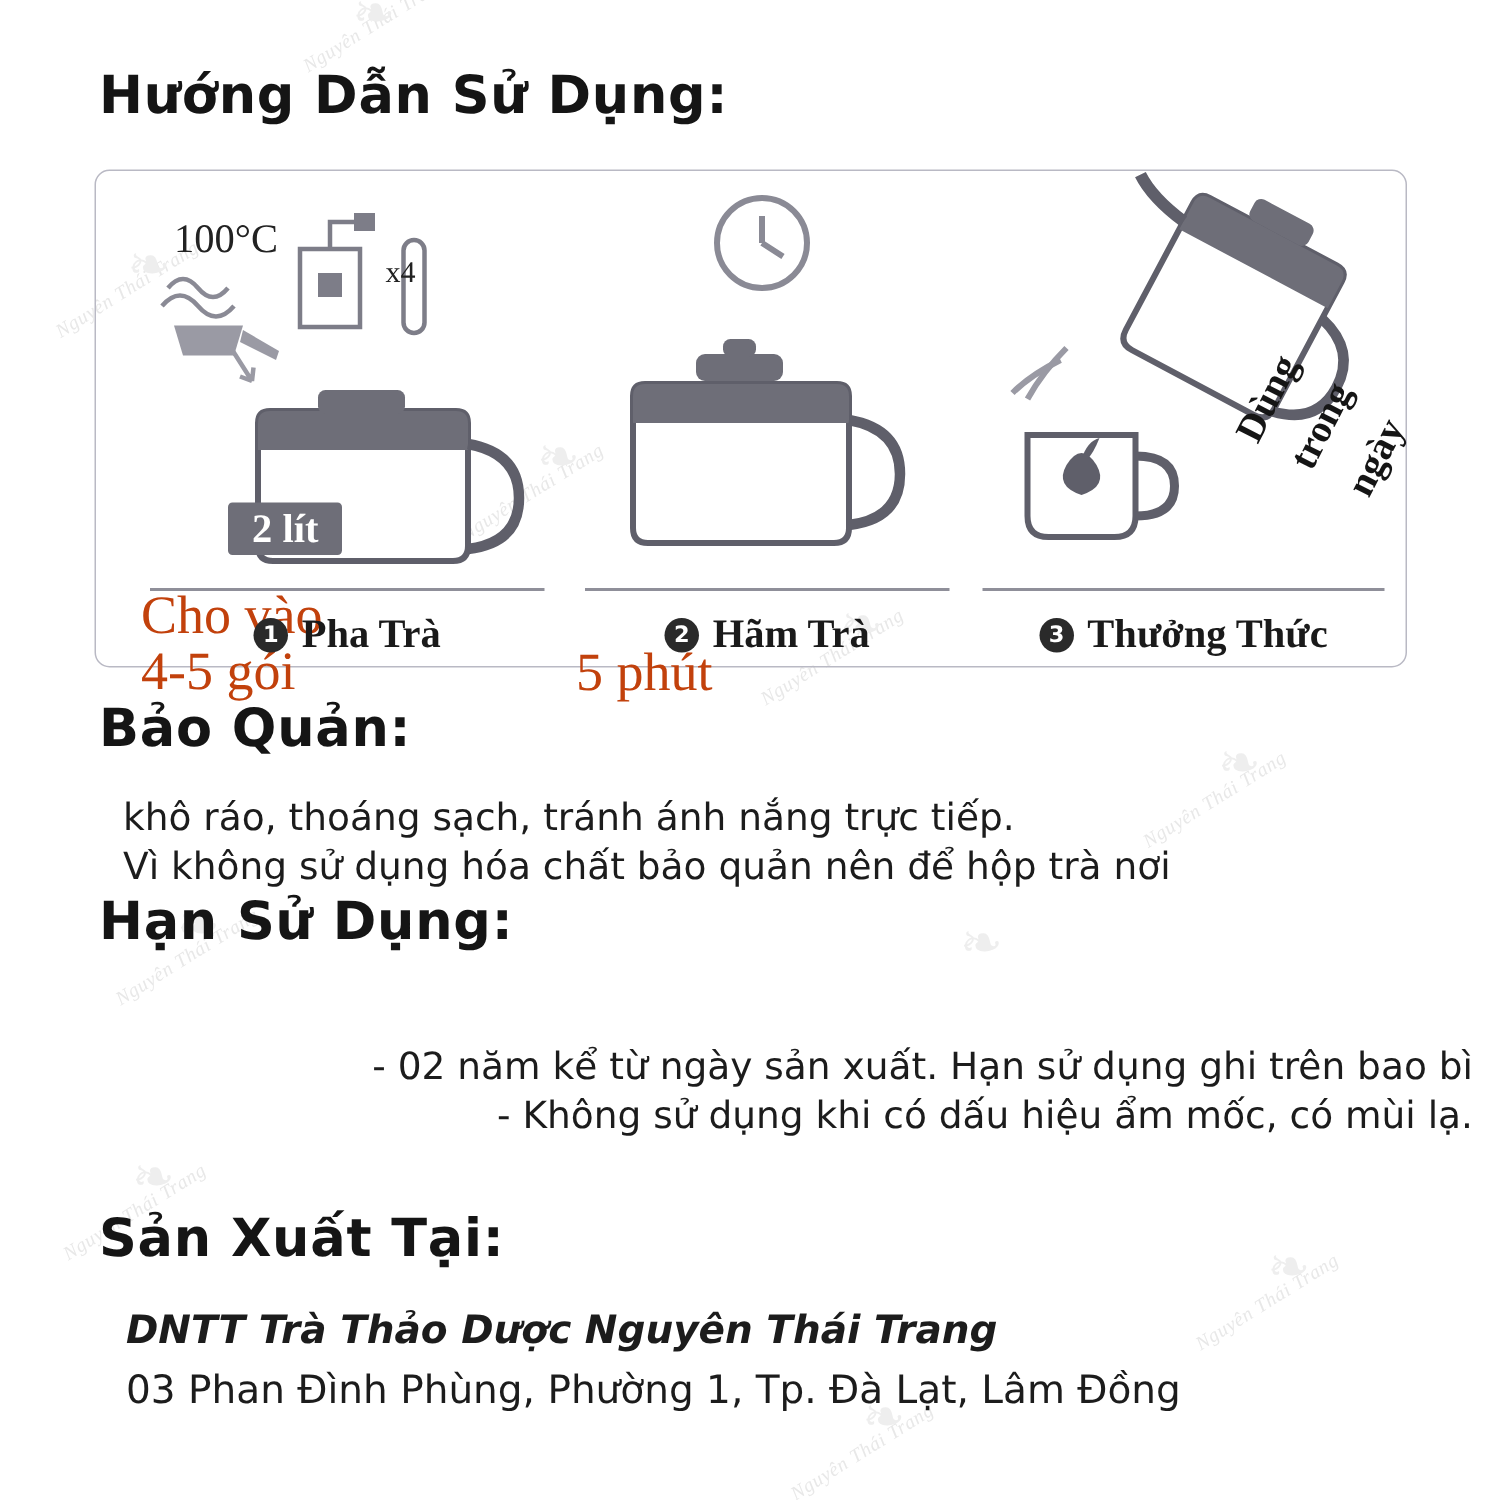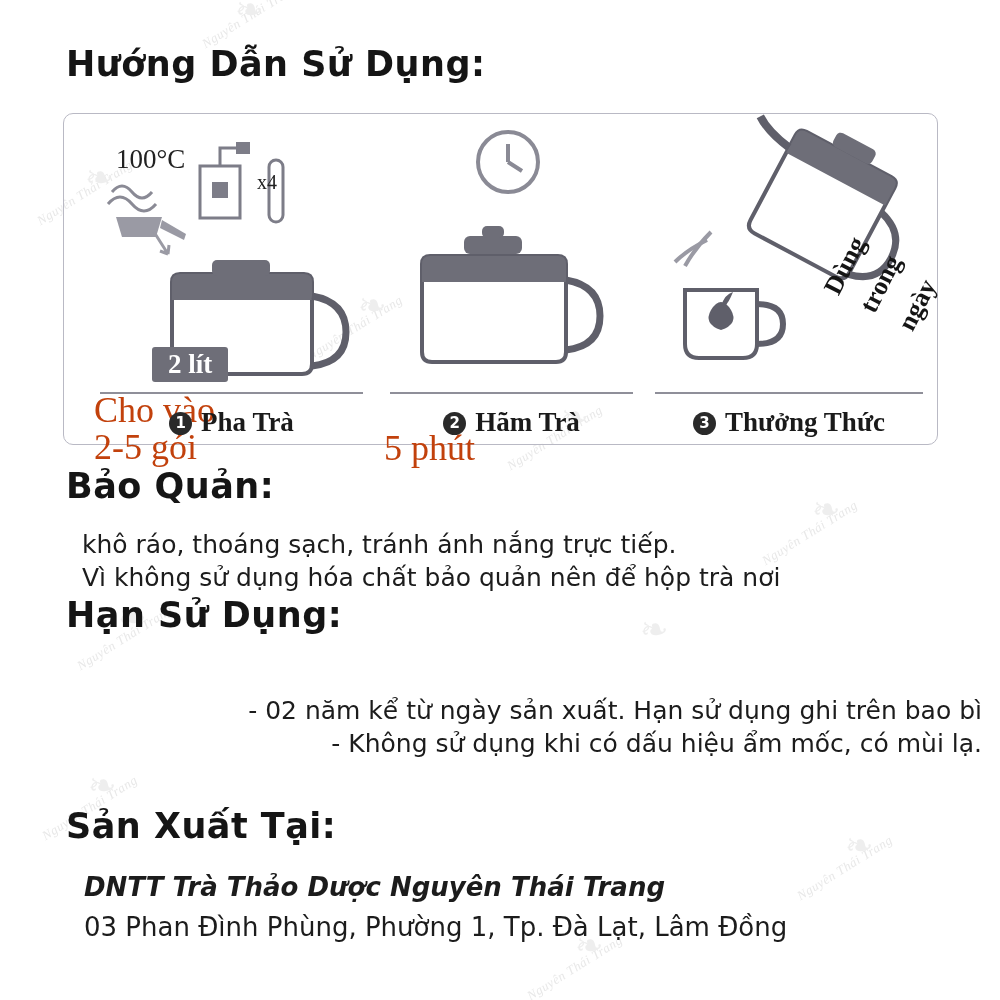--- a/index.html
+++ b/index.html
@@ -242,23 +242,23 @@
 
         <path d="M60 118 l14 22 M74 140 l-8 -3 M74 140 l1 -9" stroke="#9a9aa4" stroke-width="3" fill="none"></path>
 
         <path d="M86 160 h124 q8 0 8 8 v82 q0 10 -10 10 h-120 q-10 0 -10 -10 v-82 q0 -8 8 -8 z" fill="#ffffff" stroke="#5f5f6a" stroke-width="4"></path>
         <path d="M86 160 h124 q8 0 8 8 v18 h-140 v-18 q0 -8 8 -8 z" fill="#6e6e78"></path>
         <rect x="118" y="146" width="58" height="16" rx="5" fill="#6e6e78"></rect>
         <path d="M218 182 q34 6 34 36 q0 30 -34 34" stroke="#5f5f6a" stroke-width="7" fill="none"></path>
       </svg>
       <div class="temp-label">100°C</div>
       <div class="x4-label">x4</div>
-      <div class="pot-badge" style="left:58px; top:233px;">2 lít</div>
+      <div class="pot-badge" style="left:58px; top:221px;">2 lít</div>
       <div class="pot-line" style="top:275px;">Cho vào</div>
-      <div class="pot-line" style="top:312px;">2-5 gói</div>
+      <div class="pot-line" style="top:312px;">4-5 gói</div>
       <div class="step-rule"></div>
       <div class="step-label"><span class="step-num">1</span><span>Pha Trà</span></div>
     </div>
 
     <div id="step2-col" class="step-col">
       <svg width="255" height="280" viewBox="0 0 255 280" style="position:absolute;left:0;top:0;">
 
         <circle cx="124" cy="48" r="30" fill="none" stroke="#8a8a95" stroke-width="4"></circle>
         <path d="M124 48 v-18 M124 48 l14 9" stroke="#8a8a95" stroke-width="4" fill="none"></path>
 

